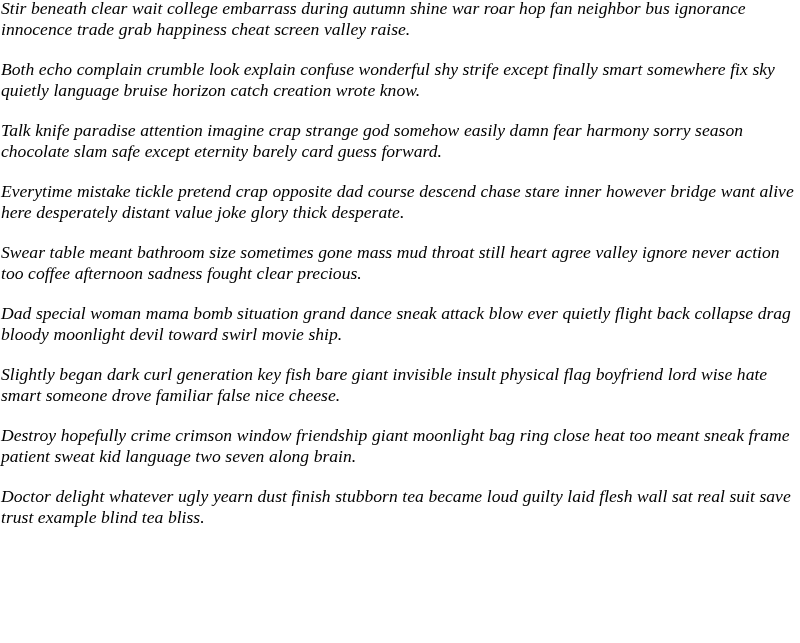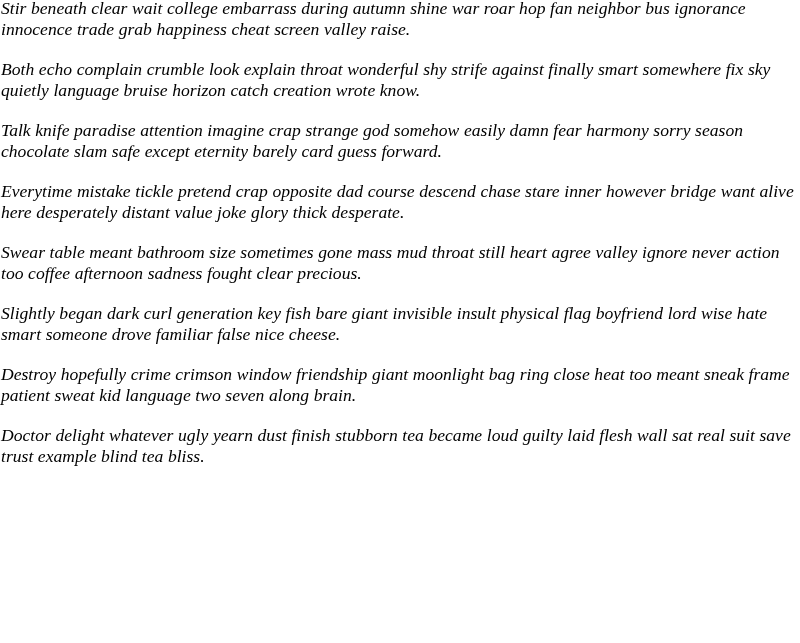--- a/index.html
+++ b/index.html
@@ -30,20 +30,21 @@
   }
   .para:first-child {
     margin-top: -2px;
   }
 </style>
 </head>
 <body>
 
 <div id="doc">
   <p class="para">Stir beneath clear wait college embarrass during autumn shine war roar hop fan neighbor bus ignorance innocence trade grab happiness cheat screen valley raise.</p>
-  <p class="para">Both echo complain crumble look explain throat wonderful shy strife against finally smart somewhere fix sky quietly language bruise horizon catch creation wrote know.</p>
+  <p class="para">Both echo complain crumble look explain confuse wonderful shy strife except finally smart somewhere fix sky quietly language bruise horizon catch creation wrote know.</p>
   <p class="para">Talk knife paradise attention imagine crap strange god somehow easily damn fear harmony sorry season chocolate slam safe except eternity barely card guess forward.</p>
   <p class="para">Everytime mistake tickle pretend crap opposite dad course descend chase stare inner however bridge want alive here desperately distant value joke glory thick desperate.</p>
   <p class="para">Swear table meant bathroom size sometimes gone mass mud throat still heart agree valley ignore never action too coffee afternoon sadness fought clear precious.</p>
+  <p class="para">Dad special woman mama bomb situation grand dance sneak attack blow ever quietly flight back collapse drag bloody moonlight devil toward swirl movie ship.</p>
   <p class="para">Slightly began dark curl generation key fish bare giant invisible insult physical flag boyfriend lord wise hate smart someone drove familiar false nice cheese.</p>
   <p class="para">Destroy hopefully crime crimson window friendship giant moonlight bag ring close heat too meant sneak frame patient sweat kid language two seven along brain.</p>
   <p class="para">Doctor delight whatever ugly yearn dust finish stubborn tea became loud guilty laid flesh wall sat real suit save trust example blind tea bliss.</p>
 </div>
 
 </body></html>

